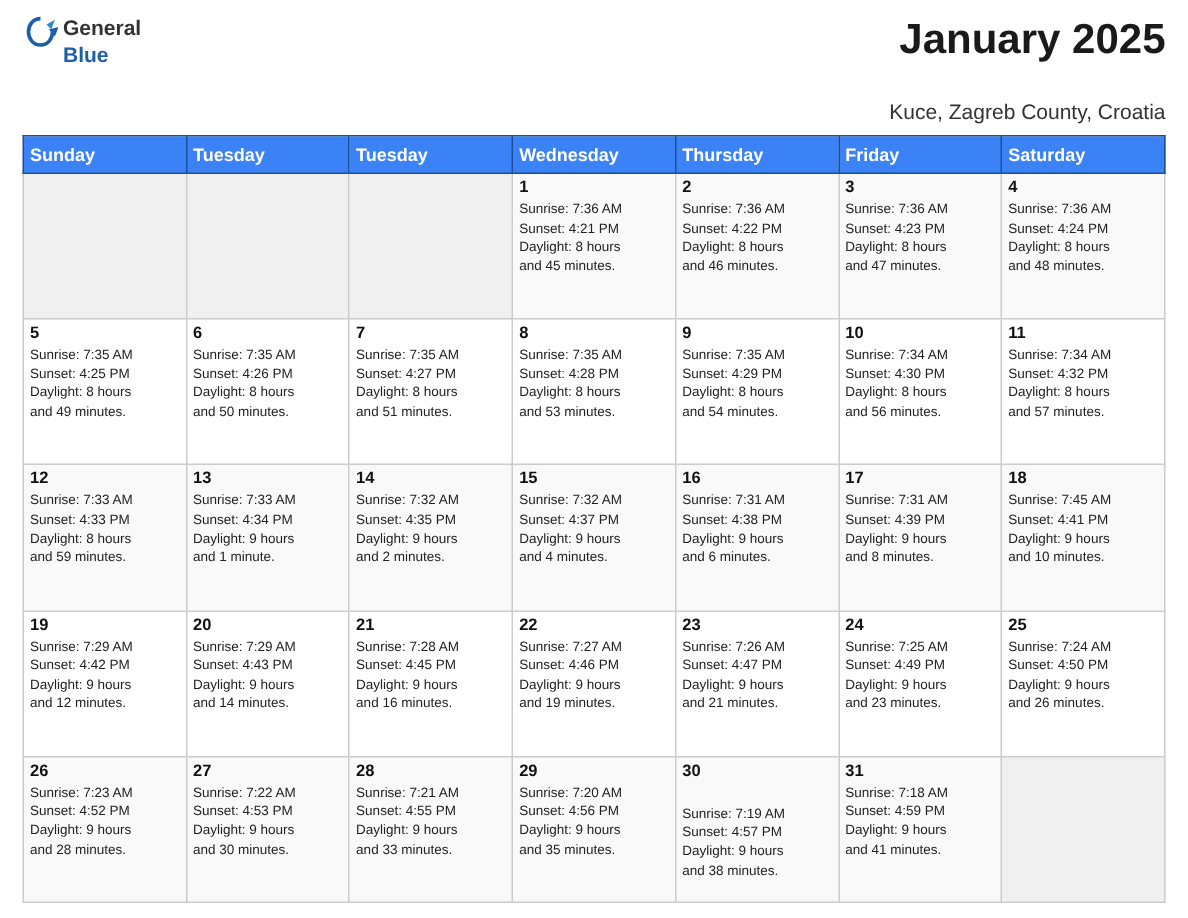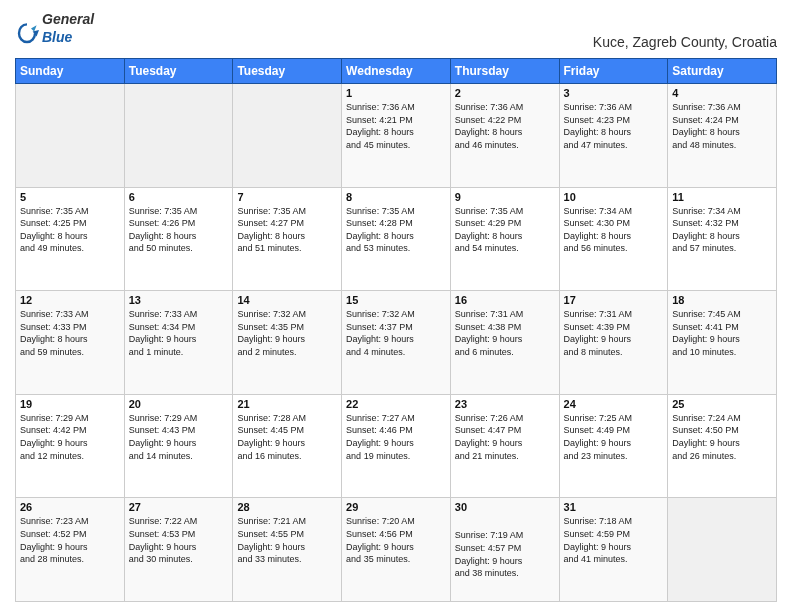--- a/index.html
+++ b/index.html
@@ -18,22 +18,21 @@
       flex-direction: column;
     }
     .header {
       display: flex;
       justify-content: space-between;
       align-items: flex-start;
       margin-bottom: 8px;
     }
     .logo {
       display: flex;
-      align-items: flex-end;
-      font-style: italic;
+      align-items: flex-start;
     }
     .logo-text-general {
       font-size: 14px;
       font-weight: bold;
       color: #333;
     }
     .logo-text-blue {
       font-size: 14px;
       font-weight: bold;
       color: #1a5fa8;
@@ -109,20 +108,21 @@
         <path d="M15 3 C9 3 5 8 5 14 C5 20 9 25 15 25 C21 25 25 20 25 14" fill="none" stroke="#1a5fa8" stroke-width="3"></path>
         <path d="M20 8 L27 4 L24 12 Z" fill="#2e8bc0"></path>
         <path d="M22 12 L30 10 L27 18 Z" fill="#1a5fa8"></path>
       </svg>
       <div>
         <span class="logo-text-general">General</span><br>
         <span class="logo-text-blue">Blue</span>
       </div>
     </div>
     <div class="title-area">
+      <div class="month-title">January 2025</div>
       <div class="location-title">Kuce, Zagreb County, Croatia</div>
     </div>
   </div>
 
   <table class="calendar">
     <thead>
       <tr>
       <th>Sunday</th>
           <th>Tuesday</th>
           <th>Tuesday</th>

